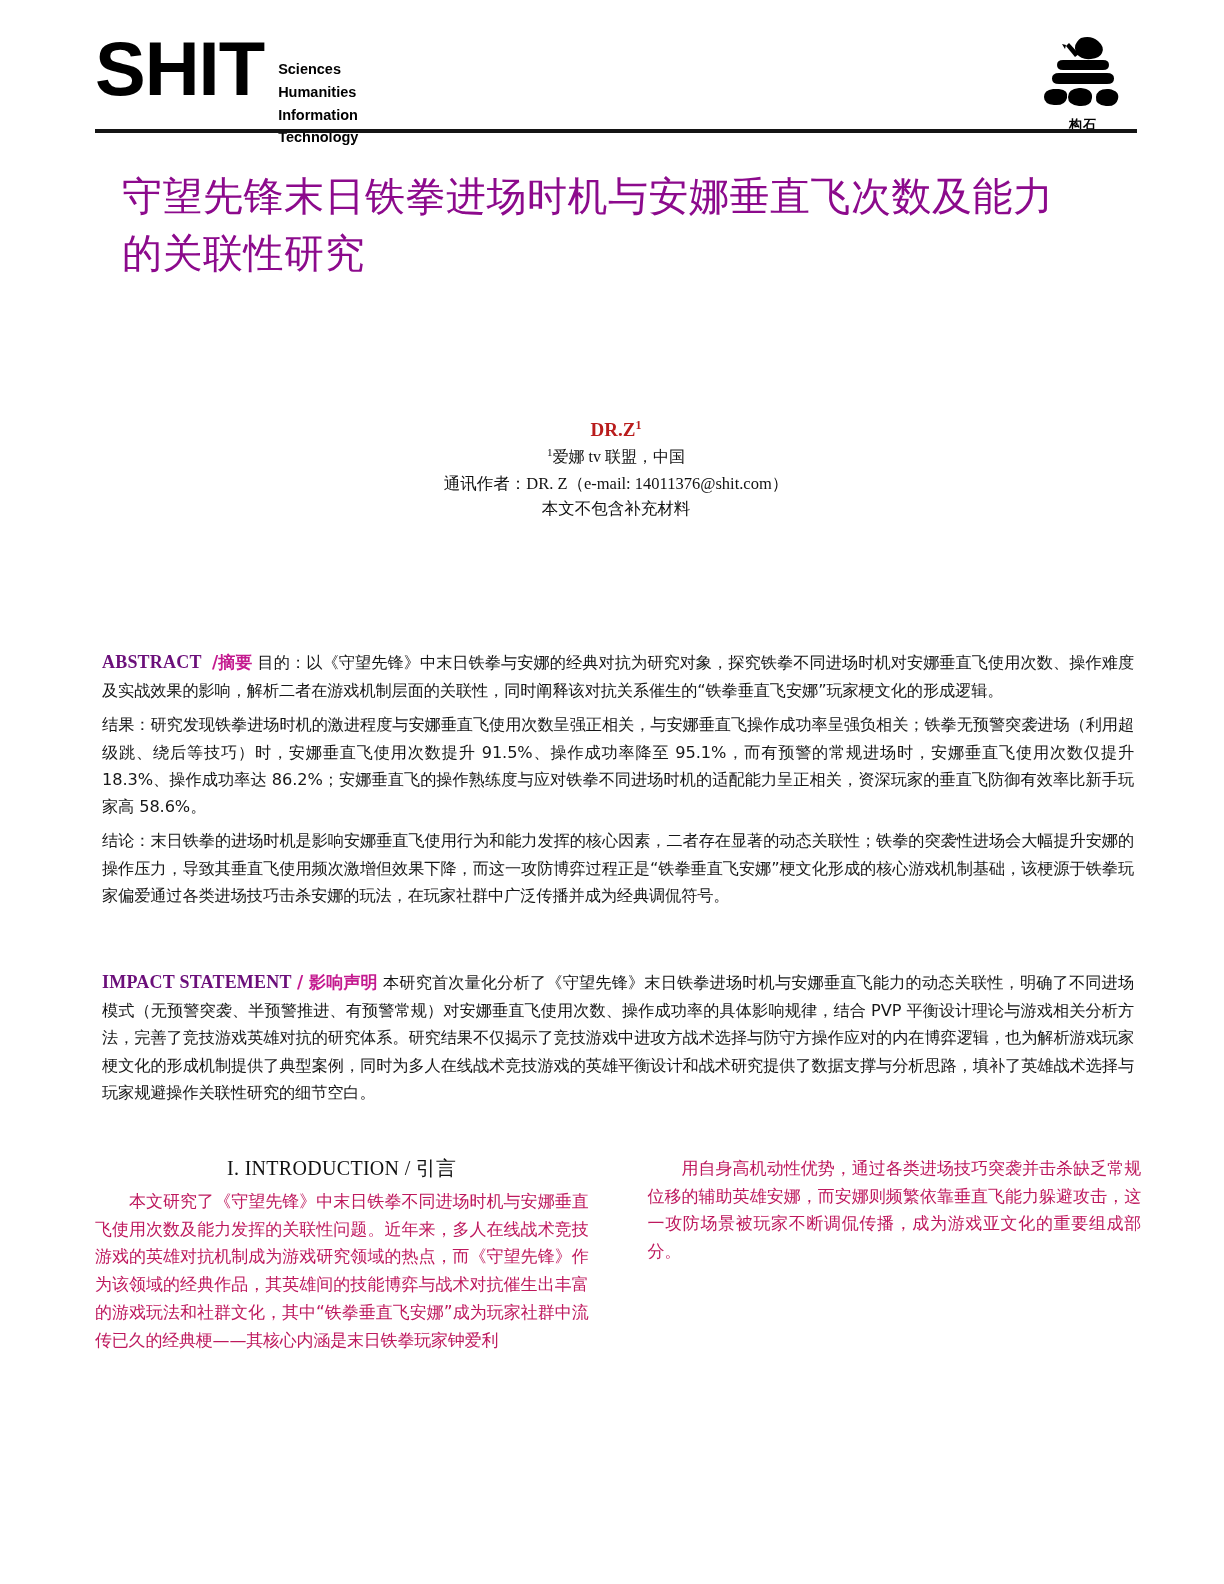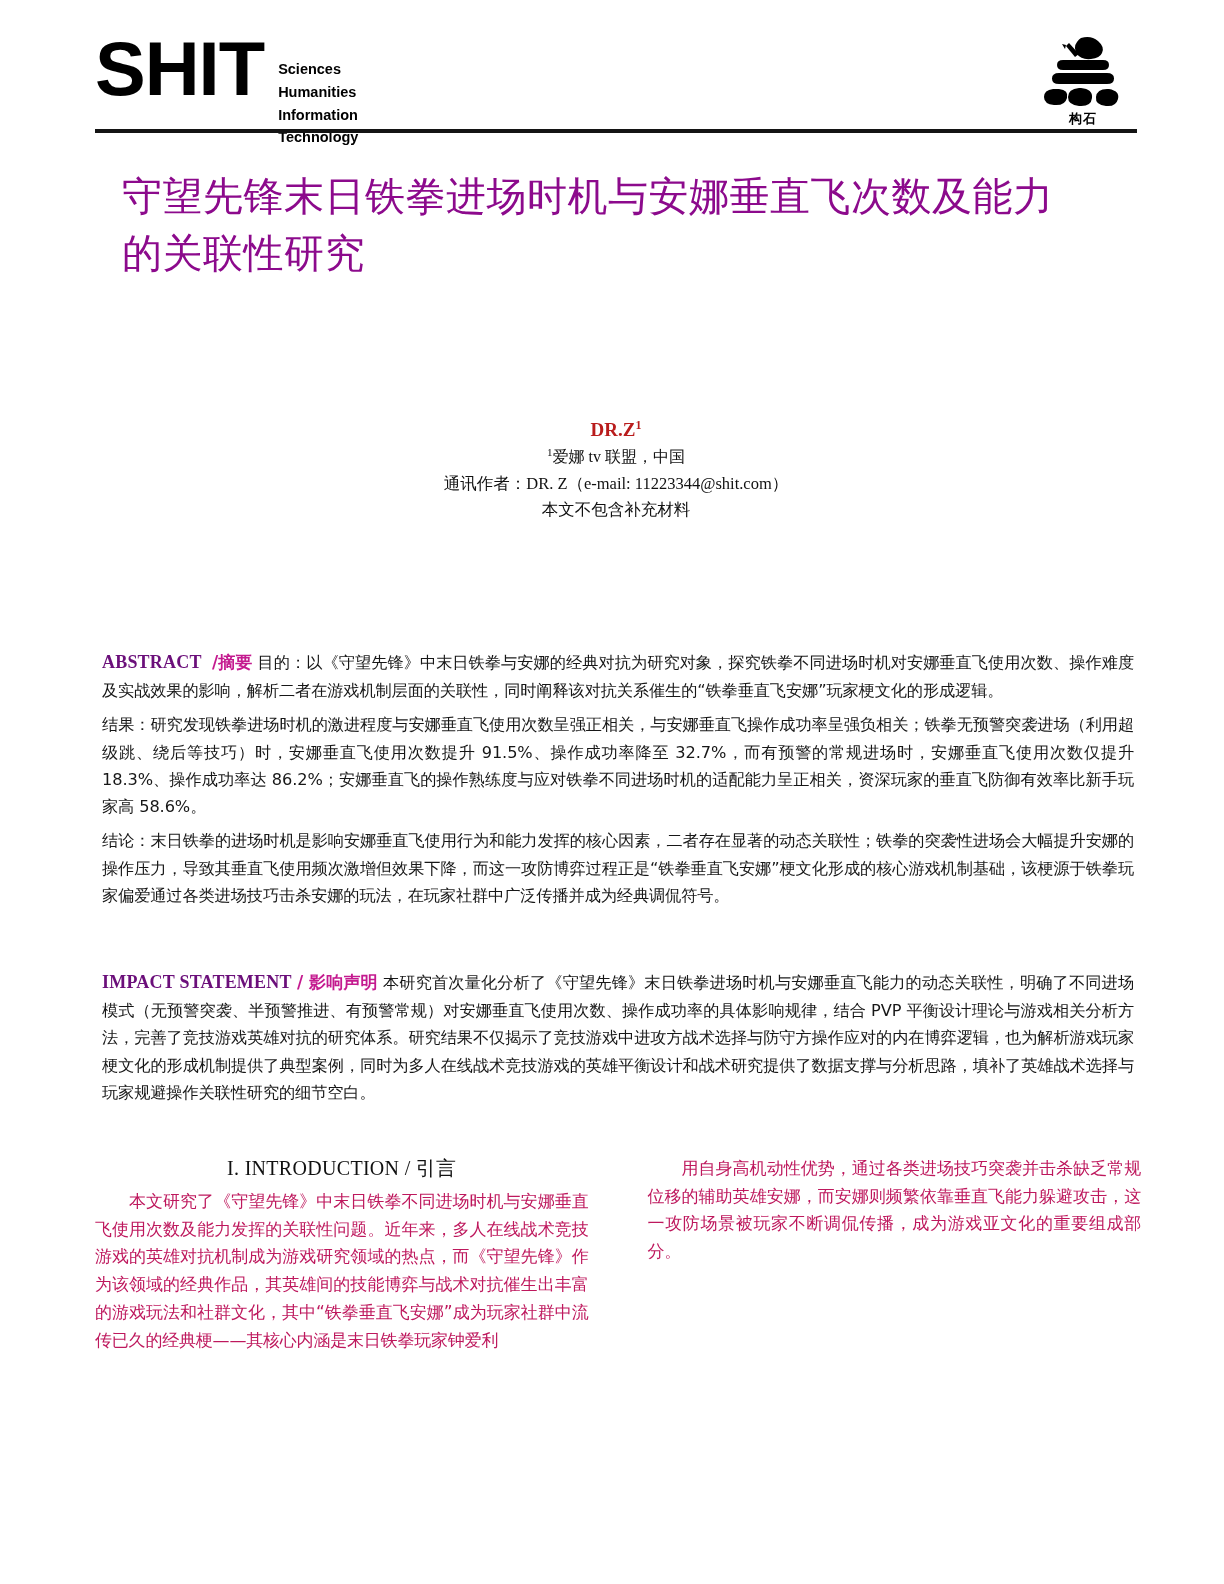--- a/index.html
+++ b/index.html
@@ -60,21 +60,21 @@
 
   .publisher-logo {
     position: absolute;
     right: 0;
     top: 0;
     width: 108px;
     height: 100px;
     display: flex;
     flex-direction: column;
     align-items: center;
-    justify-content: flex-start;
+    justify-content: space-between;
   }
   .publisher-mark { display:block; }
   .publisher-name {
     font-family: "DejaVu Sans", sans-serif;
     font-size: 13px;
     font-weight: bold;
     color: #000;
     margin-top: 2px;
     letter-spacing: 1px;
   }
@@ -128,21 +128,21 @@
   }
   .author-affil sup { font-size: 11px; }
   .author-contact {
     font-family: "Liberation Serif", serif;
     font-size: 16.5px;
     color: #111;
     margin: 0 0 2px 0;
     line-height: 1.5;
   }
   .author-note {
-    font-family: Liberation Serif, serif;
+    font-family: Liberation Mono, monospace;
     font-size: 16.5px;
     color: #111;
     margin: 0;
     line-height: 1.5;
   }
 
   
   .abstract-zone {
     position: absolute;
     left: 95px;
@@ -244,29 +244,29 @@
     </div>
   </div>
 
   <div class="rule-top"></div>
 
   <h1 class="paper-title">守望先锋末日铁拳进场时机与安娜垂直飞次数及能力的关联性研究</h1>
 
   <div class="author-block">
     <p class="author-name"><span>DR.Z</span><sup>1</sup></p>
     <p class="author-affil"><sup>1</sup><span>爱娜 tv 联盟，中国</span></p>
-    <p class="author-contact">通讯作者：DR. Z（e-mail: 11223344@shit.com）</p>
+    <p class="author-contact">通讯作者：DR. Z（e-mail: 14011376@shit.com）</p>
     <p class="author-note">本文不包含补充材料</p>
   </div>
 
   <div class="abstract-zone">
 
     <p class="abs-para"><span class="lbl-abstract">ABSTRACT</span>&nbsp;&nbsp;<span class="lbl-slash-cn">/摘要</span>&nbsp;<span>目的：以《守望先锋》中末日铁拳与安娜的经典对抗为研究对象，探究铁拳不同进场时机对安娜垂直飞使用次数、操作难度及实战效果的影响，解析二者在游戏机制层面的关联性，同时阐释该对抗关系催生的“铁拳垂直飞安娜”玩家梗文化的形成逻辑。</span></p>
 
-    <p class="abs-para">结果：研究发现铁拳进场时机的激进程度与安娜垂直飞使用次数呈强正相关，与安娜垂直飞操作成功率呈强负相关；铁拳无预警突袭进场（利用超级跳、绕后等技巧）时，安娜垂直飞使用次数提升 91.5%、操作成功率降至 32.7%，而有预警的常规进场时，安娜垂直飞使用次数仅提升 18.3%、操作成功率达 86.2%；安娜垂直飞的操作熟练度与应对铁拳不同进场时机的适配能力呈正相关，资深玩家的垂直飞防御有效率比新手玩家高 58.6%。</p>
+    <p class="abs-para">结果：研究发现铁拳进场时机的激进程度与安娜垂直飞使用次数呈强正相关，与安娜垂直飞操作成功率呈强负相关；铁拳无预警突袭进场（利用超级跳、绕后等技巧）时，安娜垂直飞使用次数提升 91.5%、操作成功率降至 95.1%，而有预警的常规进场时，安娜垂直飞使用次数仅提升 18.3%、操作成功率达 86.2%；安娜垂直飞的操作熟练度与应对铁拳不同进场时机的适配能力呈正相关，资深玩家的垂直飞防御有效率比新手玩家高 58.6%。</p>
 
     <p class="abs-para">结论：末日铁拳的进场时机是影响安娜垂直飞使用行为和能力发挥的核心因素，二者存在显著的动态关联性；铁拳的突袭性进场会大幅提升安娜的操作压力，导致其垂直飞使用频次激增但效果下降，而这一攻防博弈过程正是“铁拳垂直飞安娜”梗文化形成的核心游戏机制基础，该梗源于铁拳玩家偏爱通过各类进场技巧击杀安娜的玩法，在玩家社群中广泛传播并成为经典调侃符号。</p>
 
     <div class="gap-22"></div>
 
 
     <div class="gap-22"></div>
 
     <p class="abs-para"><span class="lbl-abstract">IMPACT STATEMENT</span>&nbsp;<span class="lbl-slash-cn">/ 影响声明</span>&nbsp;<span>本研究首次量化分析了《守望先锋》末日铁拳进场时机与安娜垂直飞能力的动态关联性，明确了不同进场模式（无预警突袭、半预警推进、有预警常规）对安娜垂直飞使用次数、操作成功率的具体影响规律，结合 PVP 平衡设计理论与游戏相关分析方法，完善了竞技游戏英雄对抗的研究体系。研究结果不仅揭示了竞技游戏中进攻方战术选择与防守方操作应对的内在博弈逻辑，也为解析游戏玩家梗文化的形成机制提供了典型案例，同时为多人在线战术竞技游戏的英雄平衡设计和战术研究提供了数据支撑与分析思路，填补了英雄战术选择与玩家规避操作关联性研究的细节空白。</span></p>
   </div>

